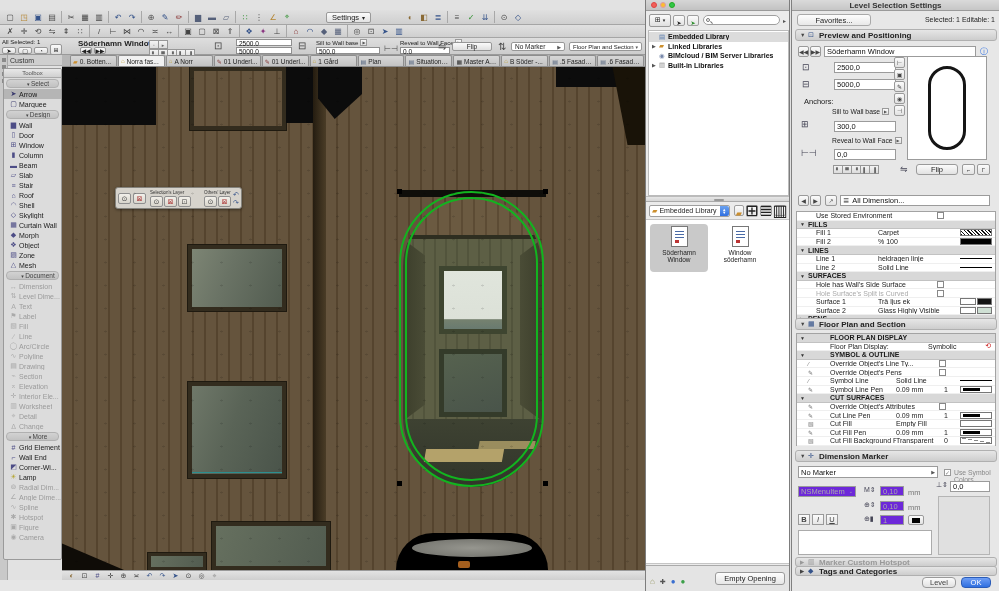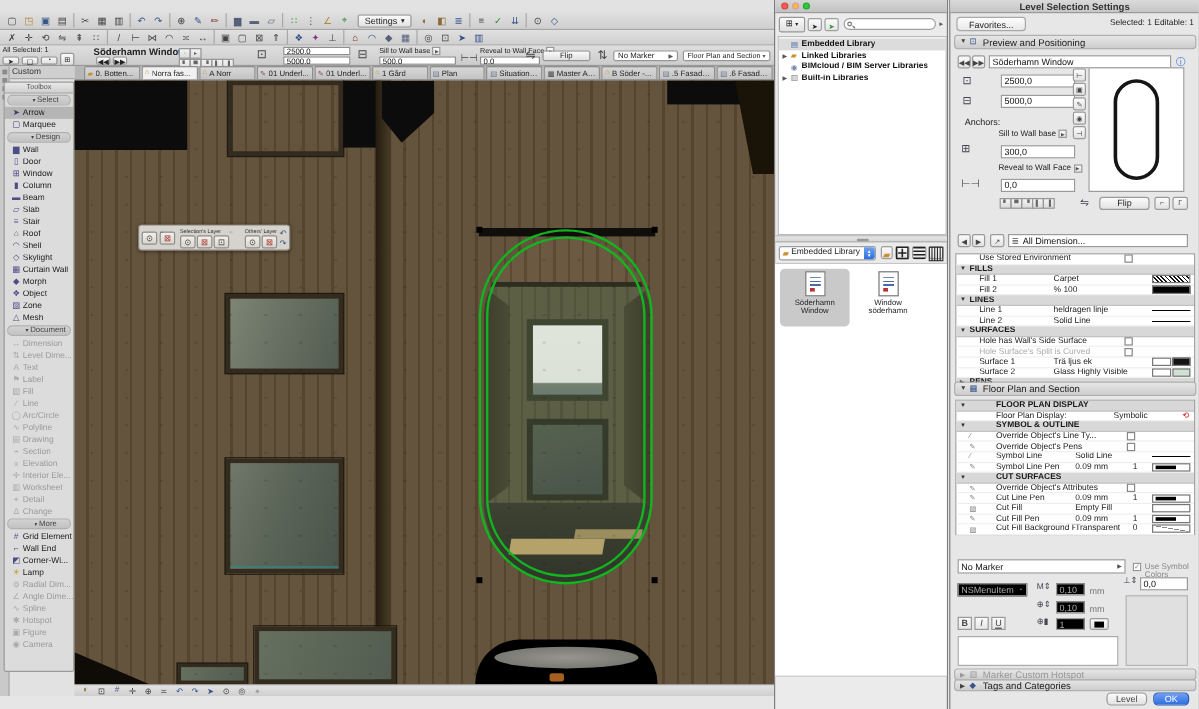--- a/index.html
+++ b/index.html
@@ -124,21 +124,21 @@
   [data-icon="redo-small-icon"]::before{content:"↷";font-size:7px;color:#35538a;}
   [data-icon="red-plan-icon"]::before{content:"⟲";color:#c22;font-size:7px;}
 
   
   #titlebar{left:0;top:0;width:645px;height:10px;background:linear-gradient(#d2d2d2,#bdbdbd);border-bottom:1px solid #9a9a9a;}
   .tl-dot{position:absolute;top:2px;width:6px;height:6px;border-radius:50%;border:1px solid #999;background:#cfcfcf;}
   #titlebar .t1{left:5px;} #titlebar .t2{left:15px;} #titlebar .t3{left:25px;}
   #doc-title{position:absolute;left:528px;top:1px;font-size:8px;color:#444;}
   #doc-icon{position:absolute;left:517px;top:2px;width:7px;height:8px;background:#fff;border:1px solid #888;}
 
-  .toolbar{left:0;width:645px;background:linear-gradient(#e0e0e0,#cfcfcf);border-bottom:1px solid #a5a5a5;display:flex;align-items:center;padding:0 3px;}
+  .toolbar{left:0;width:645px;background:linear-gradient(#e0e0e0,#cfcfcf);border-bottom:1px solid #a5a5a5;display:flex;align-items:center;padding:0 3px;gap:28px;}
   #toolbar1{top:10px;height:15px;}
   #toolbar2{top:25px;height:13px;}
   .tb-icon{width:14px;height:12px;display:inline-flex;align-items:center;justify-content:center;}
   #settings-btn{font-size:7.5px;padding:0 5px;height:11px;border:1px solid #9a9a9a;border-radius:2px;background:linear-gradient(#fbfbfb,#e2e2e2);display:inline-flex;align-items:center;margin:0 4px;white-space:nowrap;}
   #settings-btn::after{content:"▾";font-size:6px;margin-left:3px;}
 
   
   #infobar{left:0;top:38px;width:645px;height:17px;background:linear-gradient(#dedede,#cccccc);border-bottom:1px solid #9a9a9a;font-size:6.5px;}
   .ib-label{position:absolute;color:#222;}
   .ib-field{position:absolute;background:#fff;border:1px solid #8f8f8f;font-size:6.5px;padding:0 2px;line-height:7px;color:#111;}
@@ -256,37 +256,37 @@
   #lib-bottombar{position:absolute;left:0;bottom:0;width:100%;height:26px;background:#e4e4e4;border-top:1px solid #aaa;display:flex;align-items:center;padding:0 4px;}
   [data-icon="save-library-part-icon"]::before{content:"⌂";font-size:8px;color:#996;}
   [data-icon="library-settings-icon"]::before{content:"✚";font-size:7px;color:#555;}
   [data-icon="bimcloud-portal-icon"]::before{content:"●";font-size:8px;color:#3a6fd0;}
   [data-icon="bim-components-icon"]::before{content:"●";font-size:8px;color:#3da04a;}
   #empty-opening-btn{margin-left:auto;width:70px;height:13px;border:1px solid #9a9a9a;border-radius:3px;background:linear-gradient(#fdfdfd,#e6e6e6);font-size:7.5px;display:flex;align-items:center;justify-content:center;color:#222;}
 
   
   #dialog{left:791px;top:0;width:208px;height:591px;background:#e7e7e7;border-left:1px solid #808080;font-size:7px;}
   #dlg-titlebar{position:absolute;left:0;top:0;width:100%;height:11px;background:linear-gradient(#dadada,#c6c6c6);border-bottom:1px solid #9a9a9a;text-align:center;font-size:8px;font-weight:bold;color:#333;line-height:11px;}
-  #favorites-btn{position:absolute;left:5px;top:14px;width:58px;height:12px;border:1px solid #a9a9a9;border-radius:3px;background:linear-gradient(#fdfdfd,#e8e8e8);font-size:7.5px;display:flex;align-items:center;justify-content:center;}
+  #favorites-btn{position:absolute;left:5px;top:14px;width:74px;height:12px;border:1px solid #a9a9a9;border-radius:3px;background:linear-gradient(#fdfdfd,#e8e8e8);font-size:7.5px;display:flex;align-items:center;justify-content:center;}
   #sel-status{position:absolute;right:4px;top:16px;font-size:7px;color:#222;}
   .sect-hdr{position:absolute;left:3px;width:202px;height:12px;border:1px solid #b0b0b0;border-radius:3px;background:linear-gradient(#e6e6e6,#cdcdcd);display:flex;align-items:center;padding:0 4px;}
   .sect-hdr .tri{font-size:5.5px;color:#444;width:8px;}
   .sect-hdr .hicn{width:11px;display:inline-flex;}
   .sect-hdr .hicn::before{font-size:7px;color:#35538a;}
-  .sect-hdr .htxt{font-size:8px;font-weight:normal;color:#222;}
+  .sect-hdr .htxt{font-size:8px;font-weight:bold;color:#222;}
   .sect-hdr[data-disabled="true"] .htxt{color:#999;}
   [data-icon="preview-positioning-icon"]::before{content:"⊡";}
   [data-icon="custom-settings-icon"]::before{content:"▤";}
   [data-icon="floor-plan-section-icon"]::before{content:"▦";}
   [data-icon="dimension-marker-icon"]::before{content:"✛";}
   [data-icon="marker-custom-icon"]::before{content:"▥";color:#999!important;}
   [data-icon="tags-icon"]::before{content:"◆";}
   .dlg-btn{position:absolute;border:1px solid #9a9a9a;border-radius:2px;background:linear-gradient(#fbfbfb,#e2e2e2);display:flex;align-items:center;justify-content:center;font-size:6px;color:#444;}
   .dlg-field{position:absolute;background:#fff;border:1px solid #9b9b9b;font-size:7.5px;padding:0 2px;color:#111;line-height:9px;}
-  .dlg-field[data-disabled="true"]{background:#000000;color:#aaa;}
+  .dlg-field[data-disabled="true"]{background:#6d28d9;color:#aaa;}
   .dlg-lbl{position:absolute;color:#222;font-size:7.5px;}
   .mini-dd{position:absolute;display:flex;align-items:center;}
   .mini-dd .txt{font-size:6.8px;color:#222;white-space:nowrap;}
   .mini-dd .arr{width:7px;height:7px;border:1px solid #9a9a9a;background:linear-gradient(#fafafa,#e2e2e2);font-size:4px;display:flex;align-items:center;justify-content:center;margin-left:2px;color:#555;}
   #pv-box{position:absolute;left:115px;top:56px;width:80px;height:104px;background:#fff;border:1px solid #9b9b9b;}
   #pv-capsule{position:absolute;left:20px;top:9px;width:38px;height:84px;border:3px solid #151515;border-radius:19px;}
   .pv-side-btn{width:11px;height:11px;margin-bottom:1px;}
   #flip-btn{left:124px;top:164px;width:42px;height:11px;font-size:7.5px;color:#222;border-radius:3px;}
   .ds-icon{position:absolute;font-size:9px;color:#445;line-height:10px;}
   
@@ -877,20 +877,30 @@
 
     <div class="lib-item" data-active="true">
           <span class="gdl-icon"></span>
           <span class="lbl">Söderhamn Window</span>
         </div>
         <div class="lib-item">
           <span class="gdl-icon"></span>
           <span class="lbl">Window söderhamn</span>
         </div>
       </div>
+    <div id="lib-bottombar">
+      <span style="display:flex;align-items:center;gap:5px;">
+
+      <span data-icon="save-library-part-icon"></span>
+          <span data-icon="library-settings-icon"></span>
+          <span data-icon="bimcloud-portal-icon"></span>
+          <span data-icon="bim-components-icon"></span>
+        </span>
+      <span id="empty-opening-btn">Empty Opening</span>
+    </div>
   </div>
 
   <div id="dialog" class="abs">
     <div id="dlg-titlebar">Level Selection Settings</div>
     <span id="favorites-btn">Favorites...</span>
     <span id="sel-status">Selected: 1 Editable: 1</span>
 
     <div class="sect-hdr" style="top:29px;">
       <span class="tri">▼</span>
         <span class="hicn" data-icon="preview-positioning-icon"></span>
@@ -1182,20 +1192,25 @@
           <span class="tri"></span>
           <span class="licon" data-icon="fill-icon"></span>
           <span class="plabel">Cut Fill Background Pen</span>
           <span class="pvalue">Transparent</span>
           <span class="pv2">0</span>
           <span class="sw" data-sw="transparent"></span>
 
         </div>
       </div>
 
+    <div class="sect-hdr" style="top:450px;">
+      <span class="tri">▼</span>
+        <span class="hicn" data-icon="dimension-marker-icon"></span>
+      <span class="htxt">Dimension Marker</span>
+    </div>
     <span class="dlg-field" style="left:6px;top:466px;width:140px;height:12px;display:flex;align-items:center;justify-content:space-between;">
         <span>No Marker</span>
         <span style="font-size:5px;color:#555;">▶</span>
       </span>
     <span class="chk" style="left:152px;top:469px;color:#888;">✓</span>
     <span class="dlg-lbl" style="left:162px;top:469px;font-size:6.8px;color:#888;">Use Symbol Colors</span>
     <span class="dlg-field" data-disabled="true" style="left:6px;top:486px;width:58px;height:11px;display:flex;align-items:center;justify-content:space-between;">
         <span>NSMenuItem</span>
         <span style="font-size:5px;">⌄</span>
       </span>

